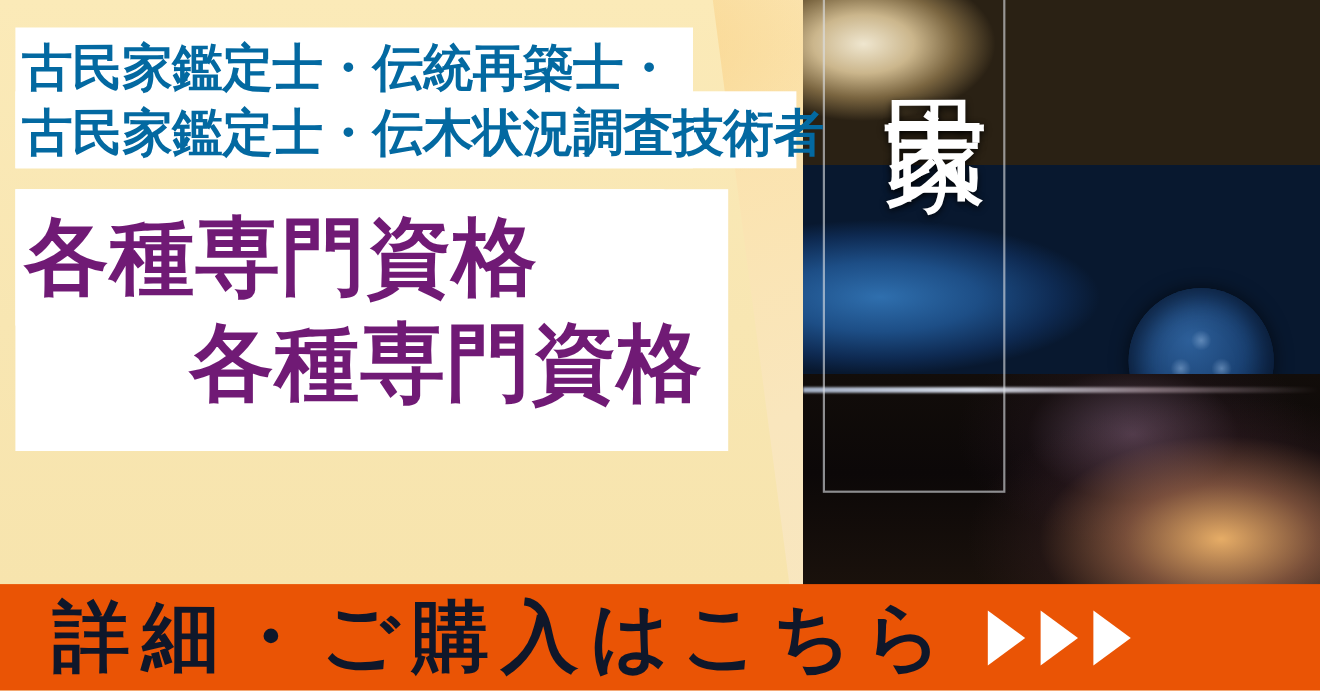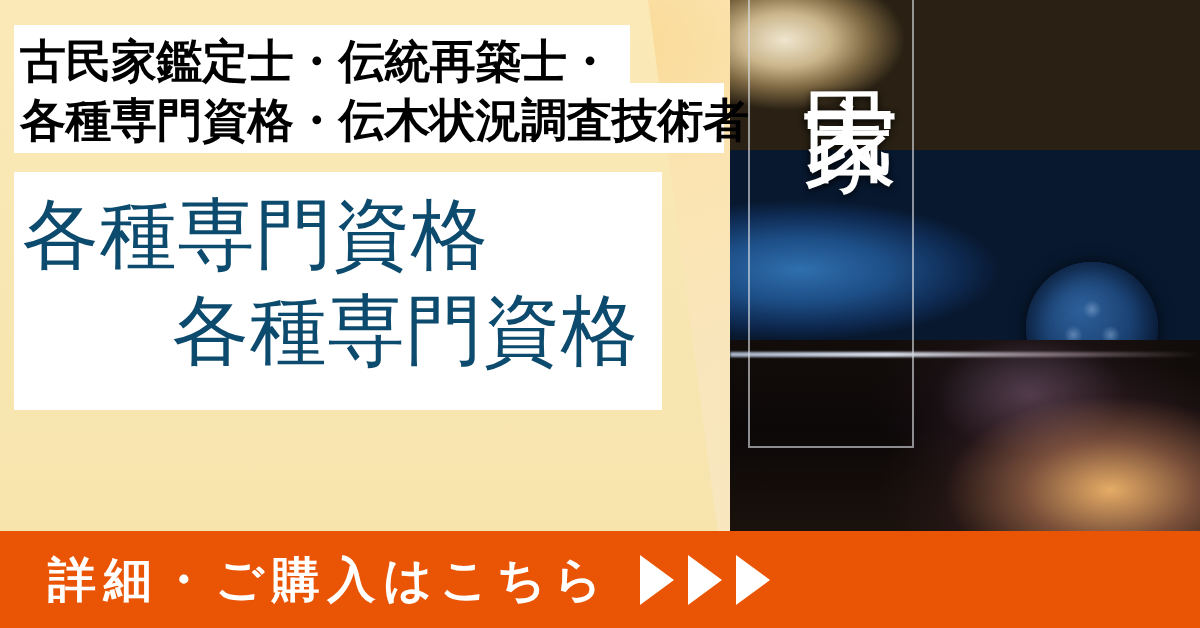--- a/index.html
+++ b/index.html
@@ -112,29 +112,29 @@
 
   
   .panel{position:absolute;background:#fff;}
   .panel-top{left:14px;top:25px;width:616px;height:128px;}
   .panel-top-ext{left:14px;top:83px;width:710px;height:70px;}
   .panel-mid{left:14px;top:172px;width:648px;height:238px;}
   .panel-mid-notch{left:14px;top:172px;width:590px;height:124px;}
 
   .line1,.line2{
     position:absolute;left:20px;
-    color:#000000;font-weight:700;
+    color:#0369a1;font-weight:700;
     font-size:46px;line-height:1;white-space:nowrap;
     letter-spacing:-.01em;
   }
   .line1{top:38px;}
   .line2{top:97px;}
 
   .big1,.big2{
-    position:absolute;color:#0c4a6e;font-weight:400;
+    position:absolute;color:#701a75;font-weight:700;
     font-size:77px;line-height:1;white-space:nowrap;letter-spacing:.01em;
   }
   .big1{left:22px;top:196px;}
   .big2{left:172px;top:292px;}
 
   
   .badge{
     position:absolute;left:18px;top:424px;width:146px;height:88px;
     background:#ea5405;color:#fff;font-weight:700;font-size:50px;
     display:flex;align-items:center;justify-content:center;
@@ -146,21 +146,21 @@
     white-space:nowrap;letter-spacing:-.01em;
   }
 
   
   .cta{
     position:absolute;left:0;top:531px;width:1200px;height:97px;
     background:#ea5405;
     display:flex;align-items:center;
   }
   .cta-text{
-    color:#ffffff;font-weight:700;font-size:48px;
+    color:#0f172a;font-weight:700;font-size:70px;
     letter-spacing:.16em;white-space:nowrap;
     margin-left:48px;
   }
   .arrows{display:flex;align-items:center;gap:14px;margin-left:30px;}
   .arrow{
     width:0;height:0;
     border-left:34px solid #fff;
     border-top:25px solid transparent;
     border-bottom:25px solid transparent;
   }
@@ -184,21 +184,21 @@
   </div>
 
   <div class="cream-diag"></div>
 
   <div class="panel panel-top"></div>
   <div class="panel panel-top-ext"></div>
   <div class="panel panel-mid"></div>
   <div class="panel panel-mid-notch"></div>
 
   <div class="line1">古民家鑑定士・伝統再築士・</div>
-  <div class="line2">各種専門資格・伝木状況調査技術者</div>
+  <div class="line2">古民家鑑定士・伝木状況調査技術者</div>
 
   <div class="big1">各種専門資格</div>
   <div class="big2">各種専門資格</div>
 
 
   <div class="cta">
     <div class="cta-text">詳細・ご購入はこちら</div>
     <div class="arrows">
       <span class="arrow"></span>
       <span class="arrow"></span>

